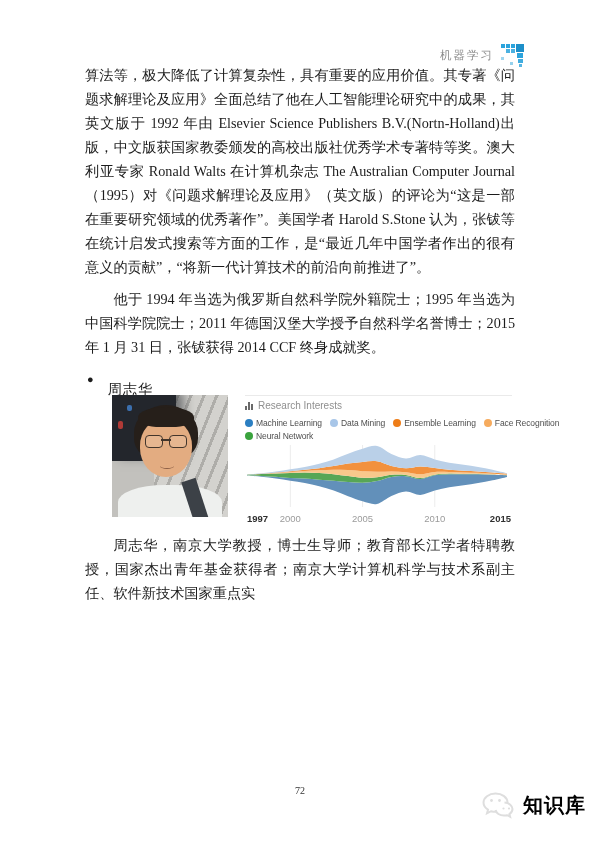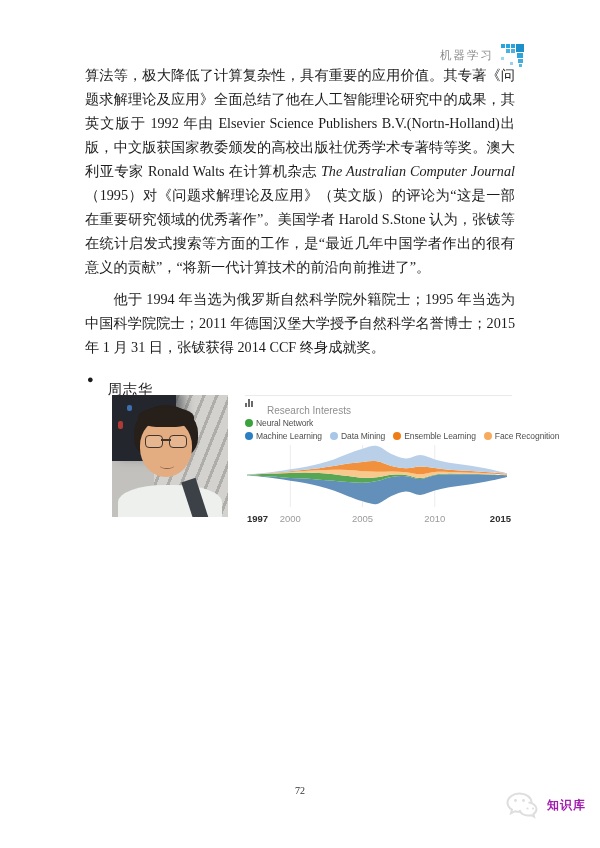--- a/index.html
+++ b/index.html
@@ -16,21 +16,21 @@
     font-family:"Liberation Serif","DejaVu Serif",serif;
     font-size:11.5px;color:#8c8c8c;letter-spacing:2px;
   }
   
   .text-col{
     position:absolute;left:85px;top:63px;width:430px;
     font-size:14.2px;line-height:24px;text-align:justify;
   }
   .text-col p{margin:0 0 8px 0;}
   .text-col p.indent{text-indent:2em;}
-  .seg-italic{font-style:italic;margin-top:20px;}
+  .seg-italic{margin-top:20px;}
   
   .bullet-line{display:flex;align-items:center;gap:14px;margin:6px 0 4px 2px;height:24px;}
   .bullet-dot{font-size:11px;line-height:24px;}
   .bullet-label{font-size:14.2px;letter-spacing:1px;margin-top:20px;}
   
   .figure{margin:3px 0 16px 27px;display:flex;gap:17px;height:122px;}
   .photo{position:relative;width:116px;height:122px;overflow:hidden;background:#c2c1bd;flex:none;}
   .photo .steps{position:absolute;right:-8px;top:0;width:82px;height:122px;
     background:repeating-linear-gradient(112deg,#d3d2ce 0 9px,#aeada9 9px 12px);}
   .photo .bg-dark{position:absolute;left:0;top:0;width:64px;height:66px;background:#23262c;
@@ -47,37 +47,37 @@
   .photo .lens{position:absolute;top:0;width:16px;height:11px;border:1.6px solid #43352b;border-radius:4px;background:rgba(255,255,255,.12);}
   .photo .lens.l{left:0;} .photo .lens.r{right:0;}
   .photo .bridge{position:absolute;left:16px;top:4px;width:10px;height:2px;background:#43352b;}
   .photo .mouth{position:absolute;left:48px;top:68px;width:14px;height:5px;border-bottom:1.6px solid #8d5f45;border-radius:50%;}
   .photo .shirt{position:absolute;left:6px;bottom:-6px;width:104px;height:38px;background:#eef0ee;
     border-radius:45% 45% 0 0;}
   .photo .strap{position:absolute;left:76px;bottom:-8px;width:15px;height:46px;background:#3c4147;transform:rotate(-18deg);}
   
   .chart-box{width:267px;border-top:1px solid #eaeaea;padding-top:3px;
     font-family:"Liberation Sans","DejaVu Sans",sans-serif;flex:none;}
-  .chart-title-row{display:flex;gap:14px;height:13px;}
+  .chart-title-row{display:flex;align-items:center;gap:5px;height:13px;}
   .chart-title{font-size:10px;color:#8f8f8f;}
   .chart-icon{display:inline-flex;align-items:flex-end;gap:1px;height:8px;}
   .chart-icon i{display:block;width:2px;background:#6a6a6a;}
   .chart-icon i:nth-child(1){height:4px;} .chart-icon i:nth-child(2){height:8px;} .chart-icon i:nth-child(3){height:6px;}
   .legend-rows{margin-top:4px;}
   .legend-row{display:flex;align-items:center;column-gap:8px;height:13px;}
   .legend-item{display:flex;align-items:center;gap:3px;}
   .legend-dot{width:8px;height:8px;border-radius:50%;flex:none;}
   .legend-label{font-size:8.5px;color:#4f4f4f;letter-spacing:-0.1px;white-space:nowrap;}
   .stream-svg{display:block;margin-top:1px;}
   
   .page-number{position:absolute;left:0;right:0;top:785px;text-align:center;font-size:10px;color:#333;}
   .watermark{position:absolute;right:14px;top:791px;color:#dcdcdc;
     font-family:"Liberation Sans","DejaVu Sans",sans-serif;text-align:right;}
   .wm-row{display:flex;align-items:center;gap:8px;justify-content:flex-end;}
-  .wm-brand{font-size:12px;font-weight:700;letter-spacing:1px;color:#a21caf;}
+  .wm-brand{font-size:20px;font-weight:700;letter-spacing:1px;color:#000000;}
   .wm-sub{font-size:13px;font-weight:700;color:#e3e3e3;margin-top:2px;letter-spacing:.5px;}
 </style>
 </head>
 <body>
 
 <div class="page-header">
   <span class="header-title">机器学习</span>
   <svg width="23" height="23" viewBox="0 0 23 23">
     <g fill="#2ba3dc">
       <rect x="0" y="0" width="4" height="4"></rect>
@@ -130,40 +130,40 @@
         <span class="chart-icon">
             <i></i>
             <i></i>
             <i></i>
           </span>
         <span class="chart-title">Research Interests</span>
       </div>
       <div class="legend-rows">
           <div class="legend-row">
             <span class="legend-item">
+              <span class="legend-dot" style="background: rgb(43, 127, 194);"></span>
+              <span class="legend-label">Machine Learning</span>
+            </span>
+            <span class="legend-item">
+              <span class="legend-dot" style="background: rgb(168, 198, 232);"></span>
+              <span class="legend-label">Data Mining</span>
+            </span>
+            <span class="legend-item">
+              <span class="legend-dot" style="background: rgb(238, 125, 24);"></span>
+              <span class="legend-label">Ensemble Learning</span>
+            </span>
+            <span class="legend-item">
+              <span class="legend-dot" style="background: rgb(246, 171, 94);"></span>
+              <span class="legend-label">Face Recognition</span>
+            </span>
+          </div>
+          <div class="legend-row">
+            <span class="legend-item">
               <span class="legend-dot" style="background: rgb(58, 163, 62);"></span>
               <span class="legend-label">Neural Network</span>
-            </span>
-          </div>
-          <div class="legend-row">
-            <span class="legend-item">
-              <span class="legend-dot" style="background: rgb(43, 127, 194);"></span>
-              <span class="legend-label">Machine Learning</span>
-            </span>
-            <span class="legend-item">
-              <span class="legend-dot" style="background: rgb(168, 198, 232);"></span>
-              <span class="legend-label">Data Mining</span>
-            </span>
-            <span class="legend-item">
-              <span class="legend-dot" style="background: rgb(238, 125, 24);"></span>
-              <span class="legend-label">Ensemble Learning</span>
-            </span>
-            <span class="legend-item">
-              <span class="legend-dot" style="background: rgb(246, 171, 94);"></span>
-              <span class="legend-label">Face Recognition</span>
             </span>
           </div>
         </div>
       <svg class="stream-svg" width="267" height="84" viewBox="0 0 267 84">
           <line x1="45.33333333333333" x2="45.33333333333333" y1="2" y2="64" stroke="#ececec" stroke-width="1"></line>
           <line x1="117.55555555555554" x2="117.55555555555554" y1="2" y2="64" stroke="#ececec" stroke-width="1"></line>
           <line x1="189.77777777777777" x2="189.77777777777777" y1="2" y2="64" stroke="#ececec" stroke-width="1"></line>
           <path d="M2.0,32.2C4.4,32.3 11.6,32.6 16.4,32.9C21.3,33.1 26.1,33.5 30.9,33.8C35.7,34.2 40.5,34.7 45.3,35.0C50.1,35.2 55.0,35.3 59.8,35.6C64.6,35.8 69.4,36.3 74.2,36.7C79.0,37.0 83.9,37.3 88.7,37.7C93.5,38.2 98.3,38.8 103.1,39.1C107.9,39.4 112.7,39.8 117.6,39.7C122.4,39.5 127.2,39.0 132.0,38.0C136.8,37.1 141.6,34.7 146.4,33.9C151.3,33.1 156.1,32.9 160.9,33.2C165.7,33.6 170.5,36.1 175.3,36.0C180.1,35.8 185.0,33.1 189.8,32.3C194.6,31.5 199.4,31.4 204.2,31.2C209.0,31.0 213.9,31.3 218.7,31.3C223.5,31.3 228.3,31.2 233.1,31.2C237.9,31.3 242.7,31.6 247.6,31.8C252.4,32.0 259.6,32.2 262.0,32.3L262.0,33.9C259.6,34.5 252.4,36.2 247.6,37.3C242.7,38.3 237.9,39.2 233.1,40.0C228.3,40.8 223.5,41.5 218.7,42.2C213.9,43.0 209.0,43.4 204.2,44.3C199.4,45.2 194.6,46.4 189.8,47.6C185.0,48.9 180.1,51.7 175.3,51.9C170.5,52.0 165.7,48.3 160.9,48.5C156.1,48.7 151.3,51.0 146.4,53.1C141.6,55.1 136.8,60.1 132.0,61.0C127.2,61.9 122.4,59.5 117.6,58.3C112.7,57.0 107.9,55.1 103.1,53.3C98.3,51.6 93.5,49.3 88.7,47.6C83.9,45.9 79.0,44.5 74.2,43.2C69.4,41.9 64.6,40.9 59.8,39.9C55.0,39.0 50.1,38.4 45.3,37.7C40.5,36.9 35.7,36.1 30.9,35.4C26.1,34.8 21.3,34.2 16.4,33.8C11.6,33.3 4.4,32.7 2.0,32.5Z" fill="#6290ba"></path>
           <path d="M2.0,31.7C4.4,31.6 11.6,31.3 16.4,31.1C21.3,30.9 26.1,30.7 30.9,30.5C35.7,30.3 40.5,30.2 45.3,30.0C50.1,29.9 55.0,29.5 59.8,29.5C64.6,29.5 69.4,29.8 74.2,30.1C79.0,30.4 83.9,30.7 88.7,31.2C93.5,31.7 98.3,32.5 103.1,33.1C107.9,33.7 112.7,34.6 117.6,34.7C122.4,34.9 127.2,34.7 132.0,34.2C136.8,33.7 141.6,32.1 146.4,31.7C151.3,31.3 156.1,31.3 160.9,31.9C165.7,32.5 170.5,35.2 175.3,35.1C180.1,35.1 185.0,32.4 189.8,31.7C194.6,30.9 199.4,30.8 204.2,30.6C209.0,30.5 213.9,30.8 218.7,30.9C223.5,30.9 228.3,30.8 233.1,30.9C237.9,31.0 242.7,31.4 247.6,31.6C252.4,31.8 259.6,32.1 262.0,32.2L262.0,32.3C259.6,32.2 252.4,32.0 247.6,31.8C242.7,31.6 237.9,31.3 233.1,31.2C228.3,31.2 223.5,31.3 218.7,31.3C213.9,31.3 209.0,31.0 204.2,31.2C199.4,31.4 194.6,31.5 189.8,32.3C185.0,33.1 180.1,35.8 175.3,36.0C170.5,36.1 165.7,33.6 160.9,33.2C156.1,32.9 151.3,33.1 146.4,33.9C141.6,34.7 136.8,37.1 132.0,38.0C127.2,39.0 122.4,39.5 117.6,39.7C112.7,39.8 107.9,39.4 103.1,39.1C98.3,38.8 93.5,38.2 88.7,37.7C83.9,37.3 79.0,37.0 74.2,36.7C69.4,36.3 64.6,35.8 59.8,35.6C55.0,35.3 50.1,35.2 45.3,35.0C40.5,34.7 35.7,34.2 30.9,33.8C26.1,33.5 21.3,33.1 16.4,32.9C11.6,32.6 4.4,32.3 2.0,32.2Z" fill="#57a656"></path>
           <path d="M2.0,31.7C4.4,31.6 11.6,31.2 16.4,30.9C21.3,30.6 26.1,30.3 30.9,30.0C35.7,29.6 40.5,29.3 45.3,28.9C50.1,28.6 55.0,28.2 59.8,27.9C64.6,27.6 69.4,27.5 74.2,27.3C79.0,27.2 83.9,26.8 88.7,26.8C93.5,26.8 98.3,26.8 103.1,27.1C107.9,27.3 112.7,27.9 117.6,28.2C122.4,28.4 127.2,28.7 132.0,28.7C136.8,28.8 141.6,28.4 146.4,28.4C151.3,28.5 156.1,28.7 160.9,29.2C165.7,29.6 170.5,31.3 175.3,31.3C180.1,31.3 185.0,29.3 189.8,28.9C194.6,28.6 199.4,28.9 204.2,29.0C209.0,29.1 213.9,29.4 218.7,29.5C223.5,29.7 228.3,29.6 233.1,29.8C237.9,30.0 242.7,30.4 247.6,30.7C252.4,31.0 259.6,31.5 262.0,31.6L262.0,32.2C259.6,32.1 252.4,31.8 247.6,31.6C242.7,31.4 237.9,31.0 233.1,30.9C228.3,30.8 223.5,30.9 218.7,30.9C213.9,30.8 209.0,30.5 204.2,30.6C199.4,30.8 194.6,30.9 189.8,31.7C185.0,32.4 180.1,35.1 175.3,35.1C170.5,35.2 165.7,32.5 160.9,31.9C156.1,31.3 151.3,31.3 146.4,31.7C141.6,32.1 136.8,33.7 132.0,34.2C127.2,34.7 122.4,34.9 117.6,34.7C112.7,34.6 107.9,33.7 103.1,33.1C98.3,32.5 93.5,31.7 88.7,31.2C83.9,30.7 79.0,30.4 74.2,30.1C69.4,29.8 64.6,29.5 59.8,29.5C55.0,29.5 50.1,29.9 45.3,30.0C40.5,30.2 35.7,30.3 30.9,30.5C26.1,30.7 21.3,30.9 16.4,31.1C11.6,31.3 4.4,31.6 2.0,31.7Z" fill="#f8c88c"></path>
@@ -171,20 +171,23 @@
           <path d="M2.0,31.5C4.4,31.3 11.6,30.7 16.4,30.2C21.3,29.8 26.1,29.2 30.9,28.6C35.7,27.9 40.5,27.1 45.3,26.3C50.1,25.6 55.0,25.0 59.8,24.1C64.6,23.1 69.4,22.1 74.2,20.8C79.0,19.5 83.9,18.1 88.7,16.4C93.5,14.7 98.3,12.4 103.1,10.7C107.9,8.9 112.7,7.0 117.6,5.7C122.4,4.5 127.2,2.1 132.0,3.0C136.8,3.9 141.6,8.9 146.4,10.9C151.3,13.0 156.1,15.3 160.9,15.5C165.7,15.7 170.5,12.0 175.3,12.1C180.1,12.3 185.0,15.1 189.8,16.4C194.6,17.6 199.4,18.8 204.2,19.7C209.0,20.6 213.9,21.0 218.7,21.8C223.5,22.5 228.3,23.2 233.1,24.0C237.9,24.8 242.7,25.7 247.6,26.7C252.4,27.8 259.6,29.5 262.0,30.1L262.0,30.7C259.6,30.5 252.4,29.9 247.6,29.5C242.7,29.1 237.9,28.7 233.1,28.4C228.3,28.1 223.5,28.1 218.7,27.8C213.9,27.5 209.0,27.2 204.2,26.8C199.4,26.4 194.6,25.6 189.8,25.1C185.0,24.6 180.1,23.6 175.3,23.6C170.5,23.7 165.7,25.4 160.9,25.3C156.1,25.2 151.3,24.1 146.4,23.0C141.6,21.8 136.8,19.0 132.0,18.3C127.2,17.6 122.4,18.5 117.6,18.9C112.7,19.2 107.9,19.8 103.1,20.5C98.3,21.2 93.5,22.2 88.7,23.0C83.9,23.7 79.0,24.5 74.2,25.2C69.4,25.8 64.6,26.3 59.8,26.8C55.0,27.3 50.1,27.8 45.3,28.3C40.5,28.8 35.7,29.2 30.9,29.6C26.1,30.1 21.3,30.4 16.4,30.8C11.6,31.1 4.4,31.6 2.0,31.7Z" fill="#bad0e8"></path>
           <text x="2" y="79" text-anchor="start" font-size="9.5" font-family="Liberation Sans, DejaVu Sans, sans-serif" fill="#2f2f2f" font-weight="700">1997</text>
           <text x="45.33333333333333" y="79" text-anchor="middle" font-size="9.5" font-family="Liberation Sans, DejaVu Sans, sans-serif" fill="#9b9b9b">2000</text>
           <text x="117.55555555555554" y="79" text-anchor="middle" font-size="9.5" font-family="Liberation Sans, DejaVu Sans, sans-serif" fill="#9b9b9b">2005</text>
           <text x="189.77777777777777" y="79" text-anchor="middle" font-size="9.5" font-family="Liberation Sans, DejaVu Sans, sans-serif" fill="#9b9b9b">2010</text>
           <text x="266" y="79" text-anchor="end" font-size="9.5" font-family="Liberation Sans, DejaVu Sans, sans-serif" fill="#2f2f2f" font-weight="700">2015</text>
         </svg>
     </div>
   </div>
 
+  <div id="paras-bottom">
+      <p class="indent"><span>周志华，南京大学教授，博士生导师；教育部长江学者特聘教授，国家杰出青年基金获得者；南京大学计算机科学与技术系副主任、软件新技术国家重点实</span></p>
+    </div>
 </div>
 
 <div class="page-number">72</div>
 
 <div class="watermark">
   <div class="wm-row">
     <svg width="34" height="28" viewBox="0 0 34 28">
       <g fill="none" stroke="#dedede" stroke-width="2">
         <path d="M14.5 2.5 C7.8 2.5 2.5 6.6 2.5 11.6 c0 2.9 1.8 5.4 4.5 7.1 l-1 3.6 4 -2.1 c1.4 .4 2.9 .6 4.5 .6 6.7 0 12 -4.1 12 -9.2 S21.2 2.5 14.5 2.5 Z"></path>
         <path d="M23.5 11.5 c4.7 .4 8 3.2 8 6.6 0 2 -1.2 3.8 -3.1 5 l.7 2.6 -2.9 -1.5 c-1 .3 -2.1 .4 -3.2 .4 -4.3 0 -7.9 -2.4 -8.4 -5.6" fill="#ffffff"></path>

